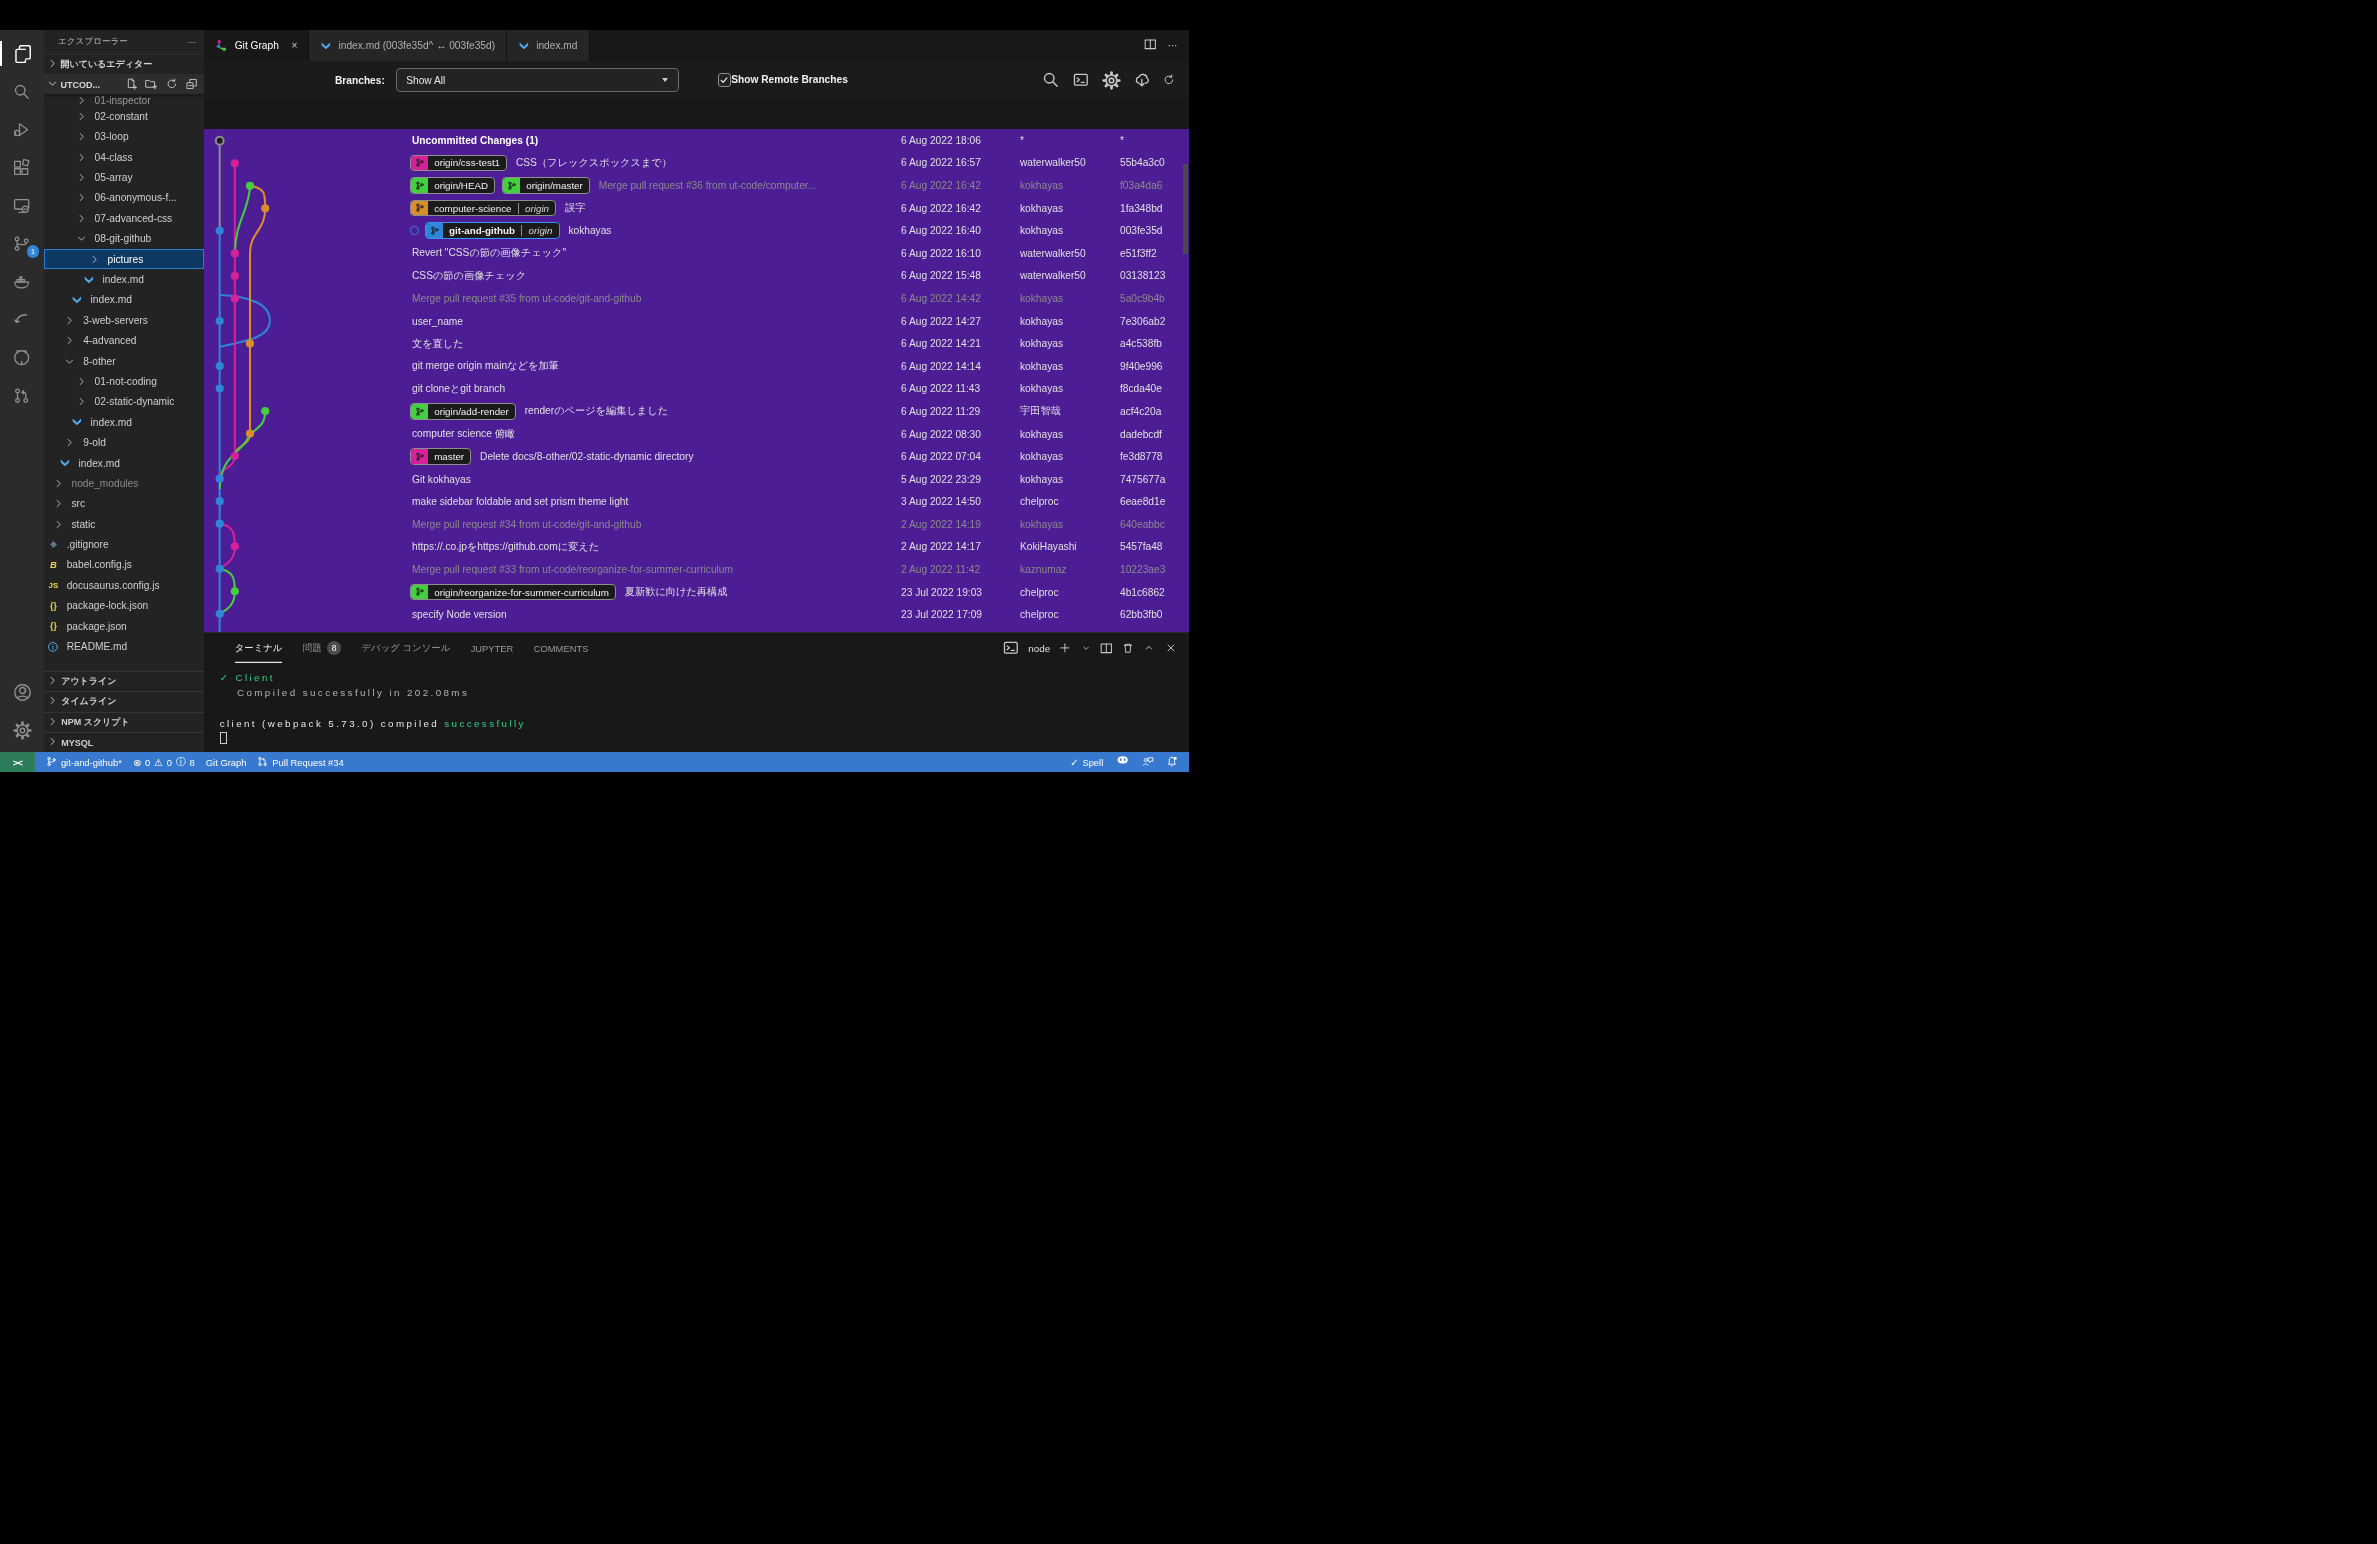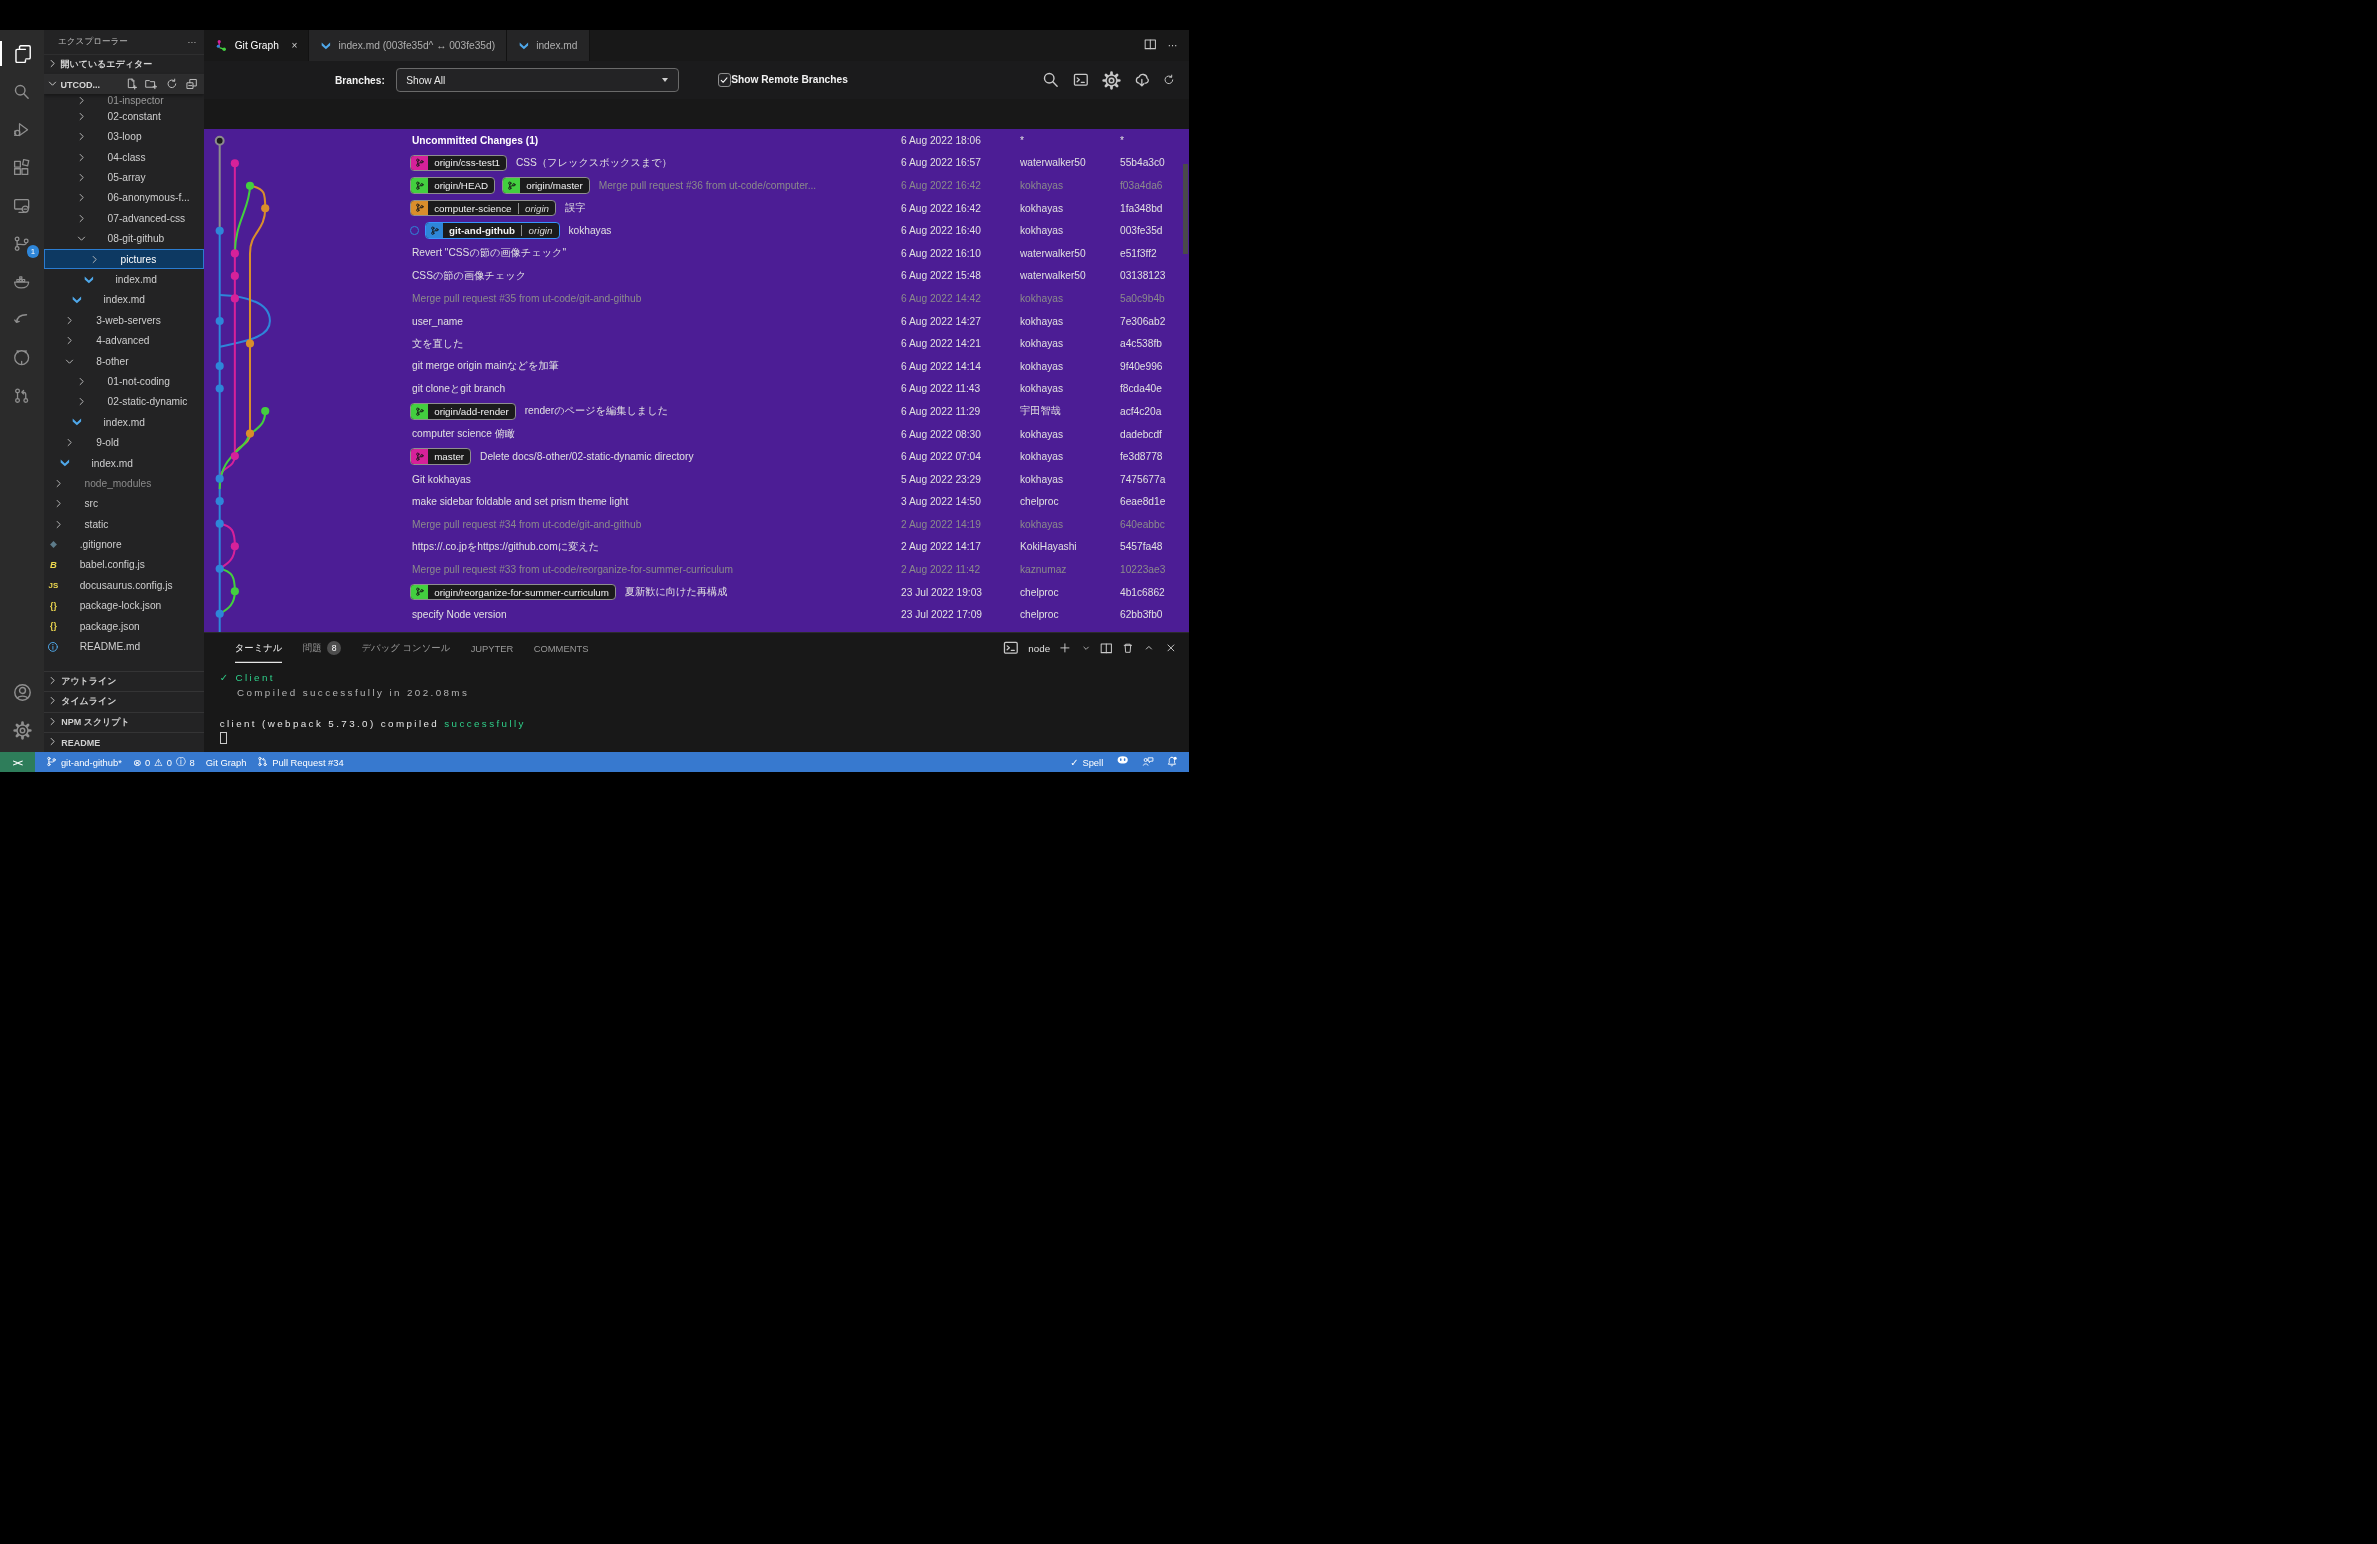--- a/index.html
+++ b/index.html
@@ -15,21 +15,21 @@
   .ab-bottom{margin-top:auto;display:flex;flex-direction:column;align-items:center;padding-bottom:3.1px;}
   
   .sidebar{position:absolute;left:44px;top:30px;width:160px;bottom:19.7px;background:#232324;overflow:hidden;}
   .sb-title{height:23.6px;display:flex;align-items:center;padding:0 7.9px 0 14px;color:#bdbdbd;font-size:8.6px;}
   .sb-title .sp{flex:1;}
   .sb-sec{height:20.4px;display:flex;align-items:center;gap:2.4px;padding:0 3.1px 0 3.1px;font-weight:700;font-size:9px;color:#d7d7d7;border-top:0.8px solid #2e2e2f;cursor:pointer;}
   .sb-sec.utc{background:#2d2d2e;box-shadow:0 2.4px 3.1px rgba(0,0,0,.35);position:relative;z-index:3;}
   .sb-sec .sp{flex:1;}
   .sb-sec .hicon{color:#c2c2c2;margin:0 3.1px;}
   .tree{position:absolute;top:66px;left:0;right:0;bottom:83px;overflow:hidden;}
-  .trow{height:20.4px;display:flex;align-items:center;gap:20px;cursor:pointer;color:#cfcfcf;white-space:nowrap;}
+  .trow{height:20.4px;display:flex;align-items:center;gap:7px;cursor:pointer;color:#cfcfcf;white-space:nowrap;}
   .trow.clip{height:10.2px;overflow:hidden;align-items:flex-end;color:#9a9a9a;}
   .trow.sel{background:#0d3962;border:0.8px solid #2b7cd0;color:#fff;}
   .trow.dim{color:#8b8b8b;}
   .trow .chev{width:12.6px;display:flex;justify-content:center;color:#c2c2c2;flex:none;}
   .trow .ficon{width:12.6px;display:flex;justify-content:center;flex:none;font-weight:700;}
   .yellow{color:#eed94f;font-size:7.9px;font-weight:700;}
   .yellow.b{font-style:italic;font-size:9.4px;}
   .sb-bottom{position:absolute;left:0;right:0;bottom:0;}
   .sb-bsec{height:20.4px;display:flex;align-items:center;gap:3.1px;border-top:0.8px solid #343435;font-weight:700;font-size:9px;color:#d0d0d0;padding-left:3.1px;cursor:pointer;}
   
@@ -462,21 +462,21 @@
         <div class="sb-bsec">
           <span class="chev"><svg width="11" height="11" viewBox="0 0 16 16" fill="none" stroke="currentColor" stroke-width="1.3" stroke-linecap="round" stroke-linejoin="round">
               <path d="M6 3.5 L10.5 8 L6 12.5"></path>
             </svg></span>
           <span>NPM スクリプト</span>
         </div>
         <div class="sb-bsec">
           <span class="chev"><svg width="11" height="11" viewBox="0 0 16 16" fill="none" stroke="currentColor" stroke-width="1.3" stroke-linecap="round" stroke-linejoin="round">
               <path d="M6 3.5 L10.5 8 L6 12.5"></path>
             </svg></span>
-          <span>README</span>
+          <span>MYSQL</span>
         </div>
       </div>
   </aside>
 
   <main class="editor">
     <div class="tabstrip">
       <div style="display:flex" id="tabs">
           <div class="tab active">
             <span style="display: flex;">
               <svg width="13.4" height="13.4" viewBox="0 0 16 16" fill="none" stroke="currentColor" stroke-width="1.3" stroke-linecap="round" stroke-linejoin="round">

